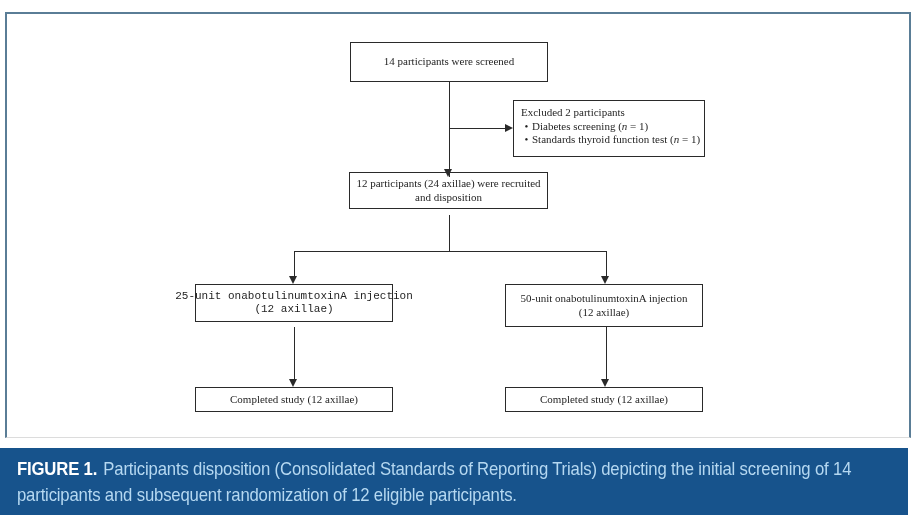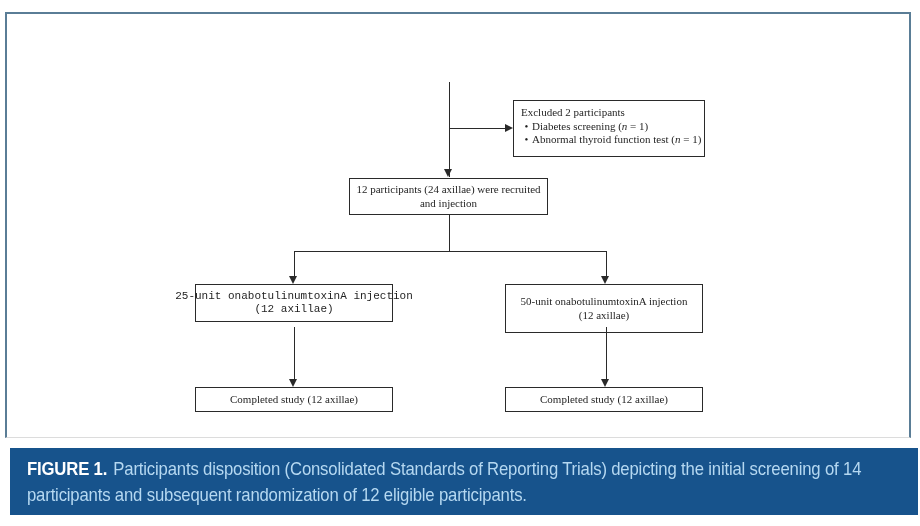--- a/index.html
+++ b/index.html
@@ -28,52 +28,55 @@
   .hline { height:1.5px; }
   .vline { width:1.5px; }
   .arrow-down  { position:absolute; width:0; height:0;
                  border-left:4.5px solid transparent; border-right:4.5px solid transparent;
                  border-top:8px solid #2a2a2a; }
   .arrow-right { position:absolute; width:0; height:0;
                  border-top:4.5px solid transparent; border-bottom:4.5px solid transparent;
                  border-left:8px solid #2a2a2a; }
 
   
-  .caption { position:absolute; left:10px; top:448px; width:908px; height:67px;
+  .caption { position:absolute; left:0; top:448px; width:908px; height:67px;
              background:#17538c; color:#b5d8f1;
              font-family:"Liberation Sans", sans-serif; padding:8px 12px 0 17px; overflow:hidden; }
   .cap-scale { transform:scaleX(0.88); transform-origin:0 0; }
   .cap-line  { white-space:nowrap; font-size:19px; line-height:26px; letter-spacing:-0.2px; }
   .cap-label { color:#ffffff; font-weight:bold; margin-right:7px; }
 </style>
 </head>
 <body>
 
 <div class="page">
 
   <div class="frame"></div>
 
+  <div class="box" style="left:350px; top:42px; width:198px; height:40px;">
+    <div class="ln">14 participants were screened</div>
+  </div>
 
   <div class="box left-align" style="left:513px; top:100px; width:192px; height:57px;">
     <div class="ln">Excluded 2 participants</div>
     <div class="bullet"><span class="marker">•</span><span>Diabetes screening (</span><i>n</i><span> = 1)</span></div>
-    <div class="bullet"><span class="marker">•</span><span>Abnormal thyroid function test (</span><i>n</i><span> = 1)</span></div>
+    <div class="bullet"><span class="marker">•</span><span>Standards thyroid function test (</span><i>n</i><span> = 1)</span></div>
   </div>
 
-  <div class="box" style="left:349px; top:178px; width:199px; height:37px;">
+  <div class="box" style="left:349px; top:172px; width:199px; height:37px;">
     <div class="ln">12 participants (24 axillae) were recruited</div>
-    <div class="ln">and injection</div>
+    <div class="ln">and disposition</div>
   </div>
 
   <div class="box" style="left:195px; top:284px; width:198px; height:38px;font-family:Liberation Mono, monospace;">
     <div class="ln">25-unit onabotulinumtoxinA injection</div>
     <div class="ln">(12 axillae)</div>
   </div>
 
-  <div class="box" style="left:505px; top:284px; width:198px; height:49px;">
+  <div class="box" style="left:505px; top:284px; width:198px; height:43px;">
     <div class="ln">50-unit onabotulinumtoxinA injection</div>
     <div class="ln">(12 axillae)</div>
   </div>
 
   <div class="box" style="left:195px; top:387px; width:198px; height:25px;">
     <div class="ln">Completed study (12 axillae)</div>
   </div>
 
   <div class="box" style="left:505px; top:387px; width:198px; height:25px;">
     <div class="ln">Completed study (12 axillae)</div>

